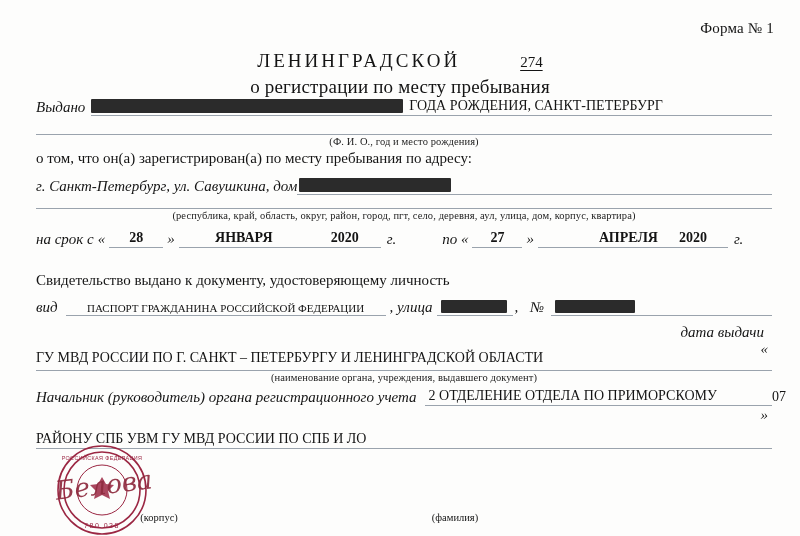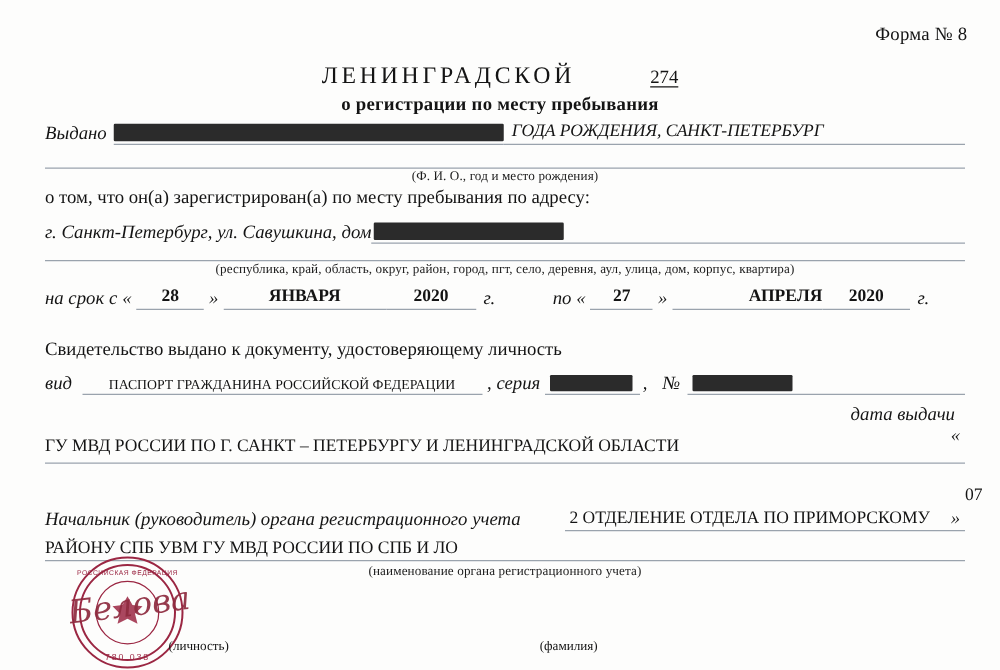--- a/index.html
+++ b/index.html
@@ -48,24 +48,23 @@
     display: inline-block;
   }
   .title-num {
     display: inline-block;
     font-size: 15px;
     margin-left: 60px;
     text-decoration: underline;
     text-underline-offset: 3px;
   }
   .title-sub {
-    font-size: 15px;
+    font-size: 19px;
     margin-top: 4px;
     letter-spacing: .2px;
-    font-weight: bold;
   }
   .row {
     position: absolute;
     left: 36px;
     right: 28px;
     font-size: 15px;
   }
   .uline {
     border-bottom: 1px solid #9aa3ad;
   }
@@ -84,21 +83,20 @@
   .fill {
     flex: 1 1 auto;
     border-bottom: 1px solid #9aa3ad;
     height: 19px;
     position: relative;
   }
   .fill.noline { border-bottom: none; }
   .val {
     white-space: nowrap;
     padding: 0 6px;
-    font-style: italic;
   }
 
   
   .stamp {
     position: absolute;
     left: 38px;
     top: 444px;
     width: 128px;
     height: 92px;
     overflow: hidden;
@@ -114,21 +112,21 @@
     color: #8e2b3f;
     transform: rotate(-7deg);
     opacity: .92;
   }
 </style>
 </head>
 <body>
 
 <div class="page">
 
-  <div class="form-no">Форма № 8</div>
+  <div class="form-no">Форма № 1</div>
 
   <div class="title-block">
     <span class="title-main">ЛЕНИНГРАДСКОЙ</span><span class="title-num">274</span>
     <div class="title-sub">о регистрации по месту пребывания</div>
   </div>
 
   <div class="row flexline" style="top:96px;">
     <span class="lbl" style="padding-right:6px;">Выдано</span>
     <span class="fill" style="flex:0 0 312px;">
       <span class="redact" style="width:312px;height:14px;position:absolute;left:0;bottom:2px;"></span>
@@ -181,21 +179,21 @@
     <span class="lbl" style="padding:0 0 0 6px;">г.</span>
   </div>
 
   <div class="row" style="top:272px;">Свидетельство выдано к документу, удостоверяющему личность</div>
 
   <div class="row flexline" style="top:296px;">
     <span class="lbl" style="padding-right:8px;">вид</span>
     <span class="fill" style="flex:0 0 320px;text-align:center;">
       <span style="position:absolute;left:0;right:0;bottom:1px;font-size:11px;">ПАСПОРТ ГРАЖДАНИНА РОССИЙСКОЙ ФЕДЕРАЦИИ</span>
     </span>
-    <span class="lbl" style="padding:0 4px;">, серия</span>
+    <span class="lbl" style="padding:0 4px;">, улица</span>
     <span class="fill" style="flex:0 0 76px;">
       <span class="redact" style="width:66px;height:13px;position:absolute;left:4px;bottom:2px;"></span>
     </span>
     <span class="lbl" style="padding:0 12px 0 2px;">,</span>
     <span class="lbl" style="padding:0 6px 0 0;">№</span>
     <span class="fill" style="flex:1 1 auto;">
       <span class="redact" style="width:80px;height:13px;position:absolute;left:4px;bottom:2px;"></span>
     </span>
   </div>
 
@@ -211,48 +209,48 @@
     </span>
     <span class="fill" style="flex:0 0 80px;text-align:center;">
       <span style="position:absolute;left:0;right:0;bottom:1px;font-size:14px;">2018</span>
     </span>
     <span class="lbl" style="padding:0 0 0 8px;">г.</span>
     <span class="fill noline" style="flex:1 1 auto;"></span>
   </div>
 
   <div class="row" style="top:350px;font-size:14px;">ГУ  МВД  РОССИИ  ПО  Г. САНКТ – ПЕТЕРБУРГУ  И  ЛЕНИНГРАДСКОЙ ОБЛАСТИ</div>
   <div class="row uline" style="top:369px;height:1px;"></div>
-
-  <div class="row flexline" style="top:405px;gap:27px;">
+  <div class="row cap" style="top:372px;">(наименование органа, учреждения, выдавшего документ)</div>
+
+  <div class="row flexline" style="top:386px;">
     <span class="lbl" style="padding-right:8px;">Начальник (руководитель) органа регистрационного учета</span>
     <span class="fill" style="flex:1 1 auto;">
       <span style="position:absolute;left:4px;bottom:1px;font-size:14px;white-space:nowrap;">2 ОТДЕЛЕНИЕ ОТДЕЛА  ПО ПРИМОРСКОМУ</span>
     </span>
   </div>
 
   <div class="row" style="top:428px;">
     <div class="fill" style="border-bottom:1px solid #9aa3ad;height:20px;position:relative;">
       <span style="position:absolute;left:0;bottom:1px;font-size:14px;white-space:nowrap;">РАЙОНУ СПБ УВМ  ГУ  МВД  РОССИИ  ПО  СПБ  И  ЛО</span>
     </div>
   </div>
-  <div class="row cap" style="top:452px;">(наименование органа регистрационного учета)</div>
 
   <div class="stamp">
     <svg width="128" height="92" viewBox="0 0 128 92" aria-hidden="true">
       <g fill="none" stroke="#9b2743" stroke-width="1.6">
         <circle cx="64" cy="46" r="44"></circle>
         <circle cx="64" cy="46" r="38"></circle>
         <circle cx="64" cy="46" r="25" stroke-width="1"></circle>
       </g>
       <g fill="#9b2743" opacity=".85">
         <path d="M64 33 l4 7 8 1 -6 6 2 8 -8-4 -8 4 2-8 -6-6 8-1z"></path>
       </g>
       <text x="64" y="16" font-family="Liberation Sans, sans-serif" font-size="5.4" fill="#9b2743" text-anchor="middle" letter-spacing="0.4">РОССИЙСКАЯ ФЕДЕРАЦИЯ</text>
       <text x="64" y="84" font-family="Liberation Sans, sans-serif" font-size="7" fill="#9b2743" text-anchor="middle" letter-spacing="1.5">780 038</text>
     </svg>
   </div>
   <div class="signature">Белова</div>
 
 
-  <div style="position:absolute;top:512px;left:84px;width:150px;text-align:center;font-size:10.5px;">(личность)</div>
+  <div style="position:absolute;top:512px;left:84px;width:150px;text-align:center;font-size:10.5px;">(корпус)</div>
   <div style="position:absolute;top:512px;left:330px;width:250px;text-align:center;font-size:10.5px;">(фамилия)</div>
 
 </div>
 
 </body></html>

